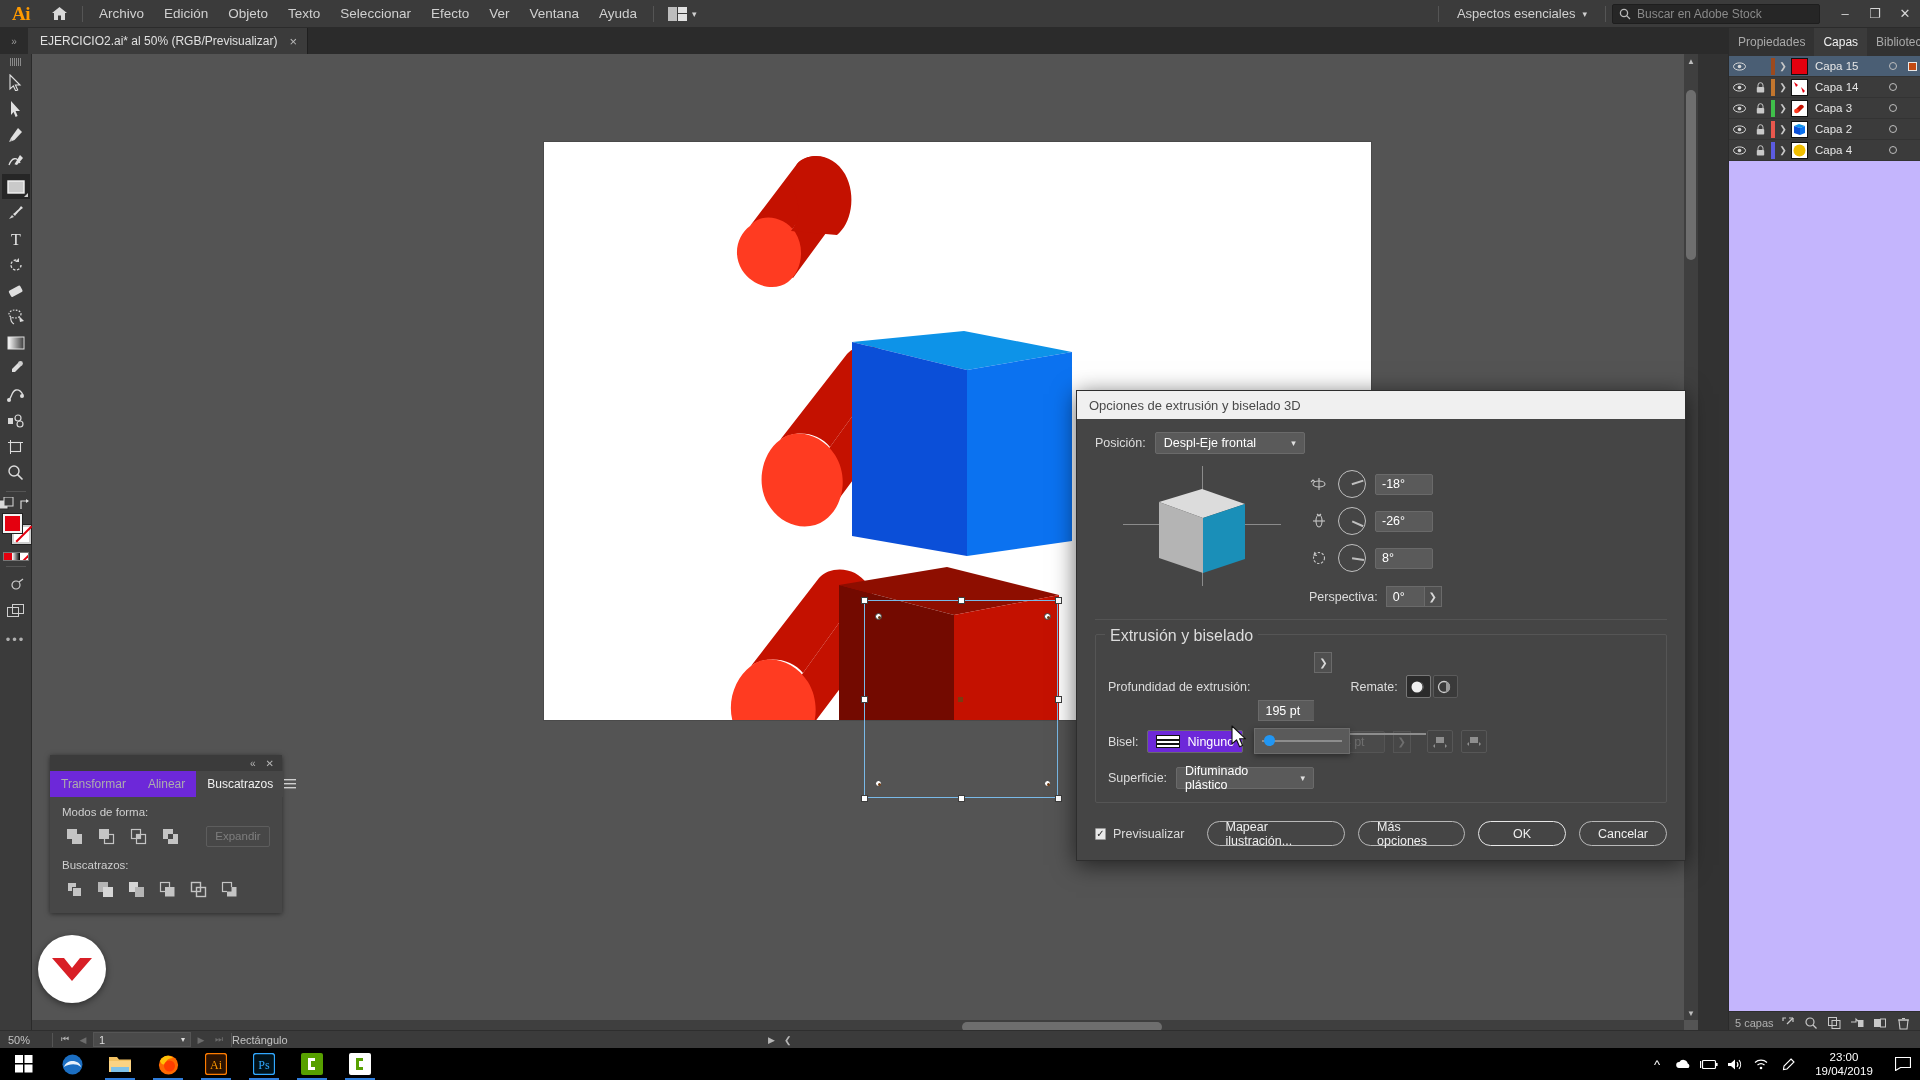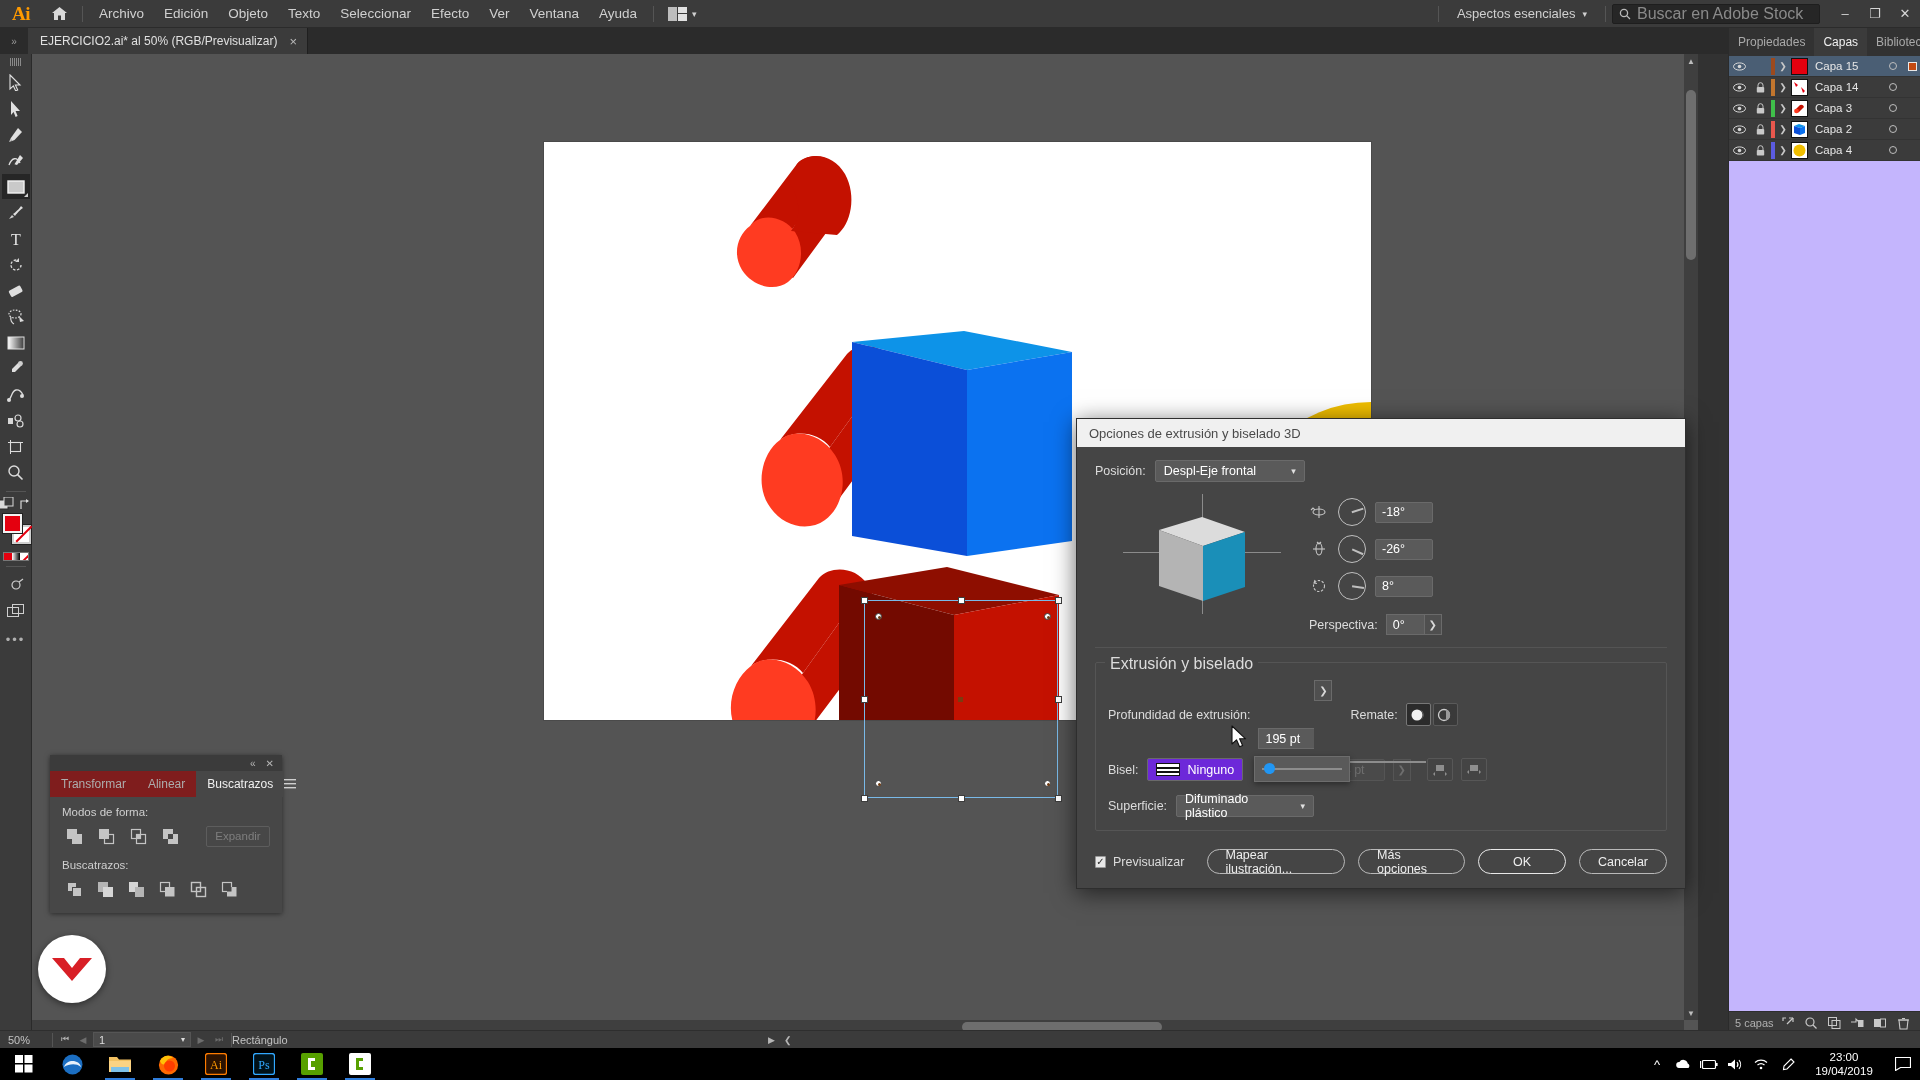--- a/index.html
+++ b/index.html
@@ -29,21 +29,21 @@
   }
   .mb-right { margin-left:auto; display:flex; align-items:center; height:28px; }
   .arrange-btn { display:flex; align-items:center; gap:5px; padding:0 8px; }
   .workspace {
     display:flex; align-items:center; gap:7px; padding:0 12px; font-size:13px; color:#d0d0d0;
   }
   .stock-search {
     width:208px; height:20px; background:#262626; border:1px solid #1e1e1e; border-radius:2px;
     display:flex; align-items:center; gap:6px; padding:0 6px; margin-right:10px;
   }
-  .stock-search span.ph { color:#8a8a8a; font-size:16px; }
+  .stock-search span.ph { color:#8a8a8a; font-size:12px; }
   .wincontrols { display:flex; height:28px; }
   .wc { width:30px; height:28px; display:flex; align-items:center; justify-content:center; color:#d6d6d6; }
 
   
   .tabbar {
     position:absolute; left:0; top:28px; width:1920px; height:26px;
     background:#2b2b2b; display:flex; align-items:flex-end;
   }
   .collapse-arrows { width:28px; height:26px; color:#9a9a9a; font-size:10px;
     display:flex; align-items:center; justify-content:center; }
@@ -108,21 +108,21 @@
   .scroll-h { position:absolute; left:0; right:14px; bottom:0; height:14px; background:#3f3f3f; }
   .scroll-h .thumb { position:absolute; top:2px; left:930px; width:200px; height:10px; background:#6e6e6e; border-radius:5px; }
 
   
   .pfpanel {
     position:absolute; left:50px; top:755px; width:232px; background:#474747;
     box-shadow:0 1px 5px rgba(0,0,0,.5); z-index:40;
   }
   .pf-top { height:16px; background:#3b3b3b; display:flex; justify-content:flex-end; align-items:center; gap:10px; padding-right:8px;}
   .pf-top span { color:#b5b5b5; font-size:10px; }
-  .pf-tabs { height:26px; background:#7f1d1d; display:flex; align-items:stretch; }
+  .pf-tabs { height:26px; background:#6d28d9; display:flex; align-items:stretch; }
   .pf-tab { padding:0 11px; display:flex; align-items:center; font-size:12px; color:#adadad; }
   .pf-tab.active { background:#474747; color:#f0f0f0; }
   .pf-menu { margin-left:auto; width:26px; display:flex; align-items:center; justify-content:center; color:#cfcfcf;}
   .pf-body { padding:9px 12px 13px 12px; }
   .pf-label { font-size:11.5px; color:#cfcfcf; margin-bottom:7px; }
   .pf-row { display:flex; align-items:center; gap:8px; margin-bottom:12px; }
   .pf-btn { width:24px; height:22px; display:flex; align-items:center; justify-content:center; }
   .pf-expand {
     margin-left:auto; width:64px; height:21px; border:1px solid #5d5d5d; border-radius:2px;
     color:#7e7e7e; font-size:11.5px; display:flex; align-items:center; justify-content:center;
@@ -163,21 +163,21 @@
   .lr-sel i { width:9px; height:9px; background:#c34a13; border:1px solid #e8e8e8; display:block; }
   .rp-footer {
     position:absolute; bottom:0; left:0; right:0; height:23px; background:#3b3b3b;
     display:flex; align-items:center; padding:0 6px; gap:1px; border-top:1px solid #2e2e2e;
   }
   .rp-footer .cnt { font-size:11px; color:#b0b0b0; margin-right:auto; }
   .fbtn { width:22px; height:20px; display:flex; align-items:center; justify-content:center; }
 
   
   .dialog {
-    position:absolute; left:1076px; top:418px; width:610px;
+    position:absolute; left:1076px; top:390px; width:610px;
     background:#454545; box-shadow:0 4px 22px rgba(0,0,0,.6); z-index:60;
     border:1px solid #2e2e2e;
   }
   .dlg-title {
     height:28px; background:#f0f0f0; color:#4a4a4a; font-size:13px;
     display:flex; align-items:center; padding-left:12px;
   }
   .dlg-body { padding:13px 18px 8px 18px; }
   .d-row { display:flex; align-items:center; gap:9px; }
   .d-label { font-size:12.5px; color:#dcdcdc; }

